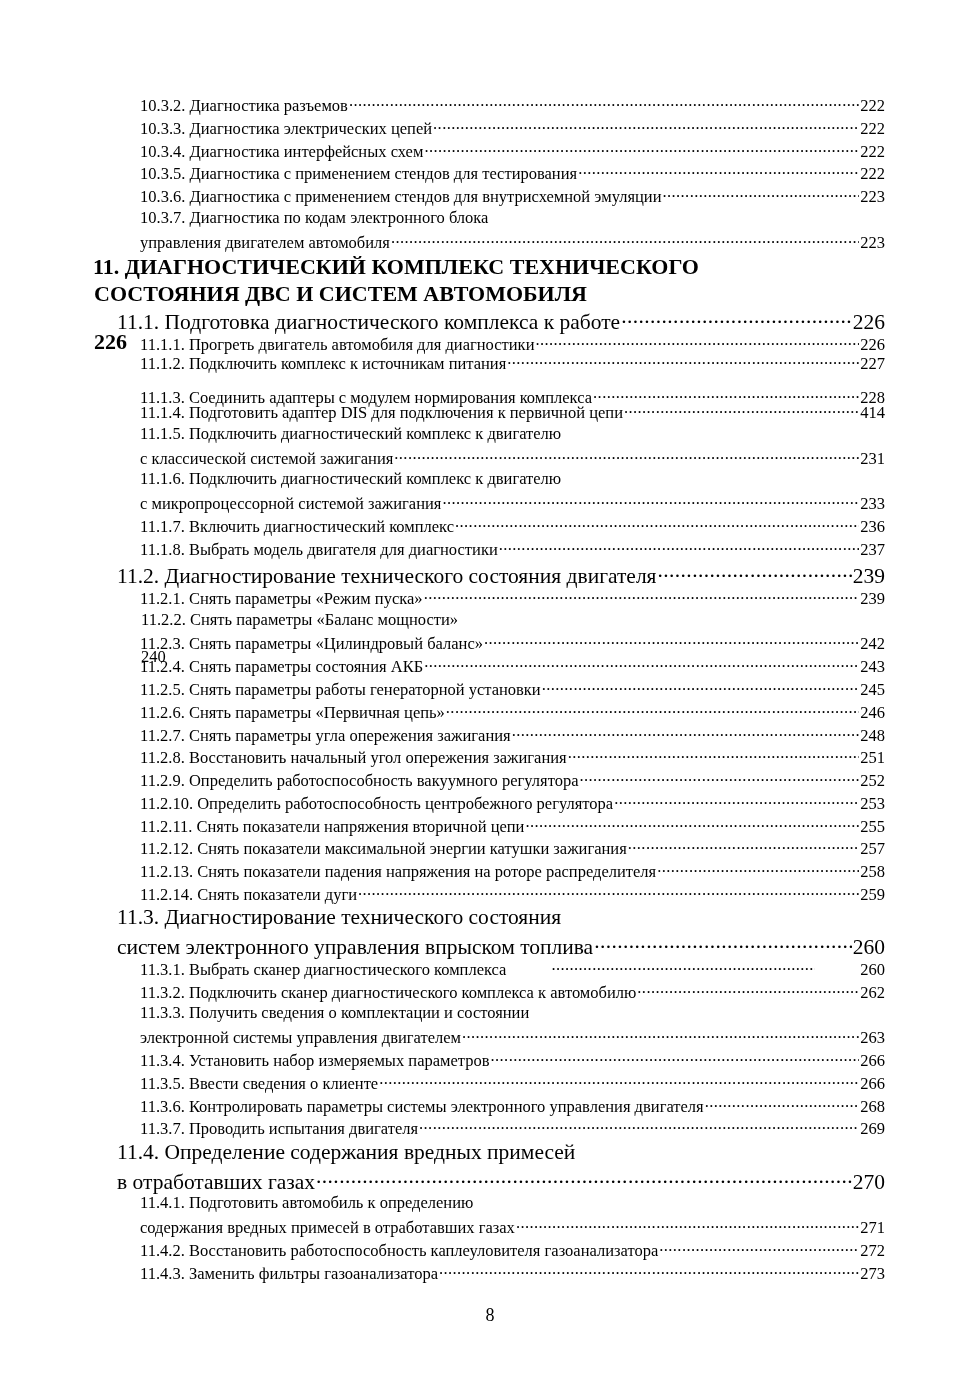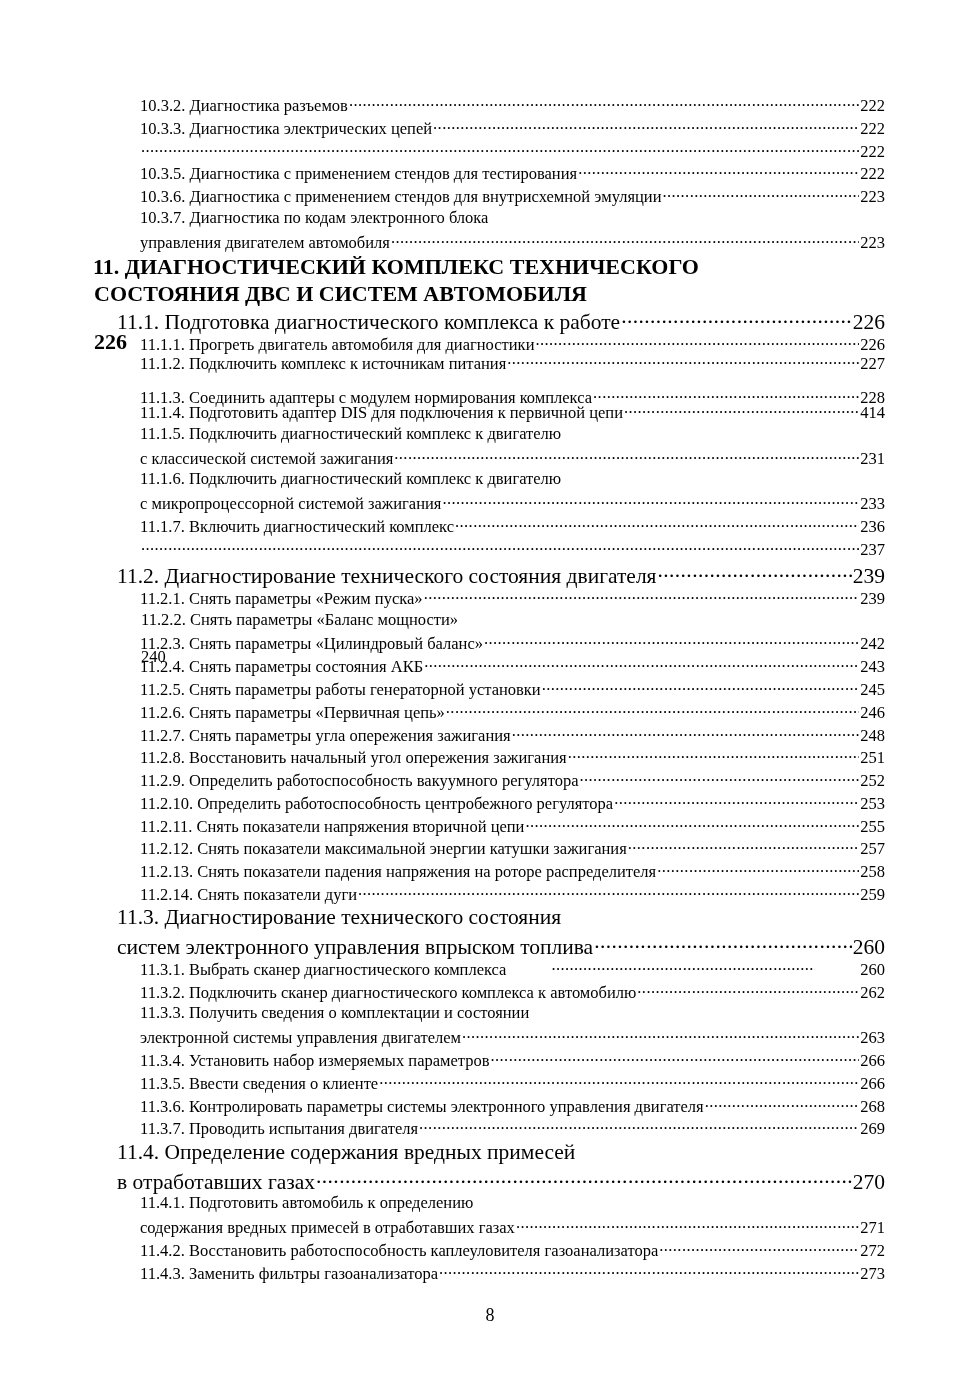--- a/index.html
+++ b/index.html
@@ -29,20 +29,21 @@
         <span class="t">10.3.2. Диагностика разъемов</span>
         <span class="dots"></span>
         <span class="p">222</span>
       </div>
       <div class="row sub" style="left: 140px; top: 117px; width: 745px;">
         <span class="t">10.3.3. Диагностика электрических цепей</span>
         <span class="dots"></span>
         <span class="p">222</span>
       </div>
       <div class="row sub" style="left: 140px; top: 140px; width: 745px;">
+        <span class="t">10.3.4. Диагностика интерфейсных схем</span>
         <span class="dots"></span>
         <span class="p">222</span>
       </div>
       <div class="row sub" style="left: 140px; top: 162px; width: 745px;">
         <span class="t">10.3.5. Диагностика с применением стендов для тестирования</span>
         <span class="dots"></span>
         <span class="p">222</span>
       </div>
       <div class="row sub" style="left: 140px; top: 185px; width: 745px;">
         <span class="t">10.3.6. Диагностика с применением стендов для внутрисхемной эмуляции</span>
@@ -105,20 +106,21 @@
         <span class="t">с микропроцессорной системой зажигания</span>
         <span class="dots"></span>
         <span class="p">233</span>
       </div>
       <div class="row sub" style="left: 140px; top: 515px; width: 745px;">
         <span class="t">11.1.7. Включить диагностический комплекс</span>
         <span class="dots"></span>
         <span class="p">236</span>
       </div>
       <div class="row sub" style="left: 140px; top: 538px; width: 745px;">
+        <span class="t">11.1.8. Выбрать модель двигателя для диагностики</span>
         <span class="dots"></span>
         <span class="p">237</span>
       </div>
       <div class="row sec" style="left: 117px; top: 561px; width: 768px;">
         <span class="t">11.2. Диагностирование технического состояния двигателя</span>
         <span class="dots"></span>
         <span class="p">239</span>
       </div>
       <div class="row sub" style="left: 140px; top: 587px; width: 745px;">
         <span class="t">11.2.1. Снять параметры «Режим пуска»</span>

